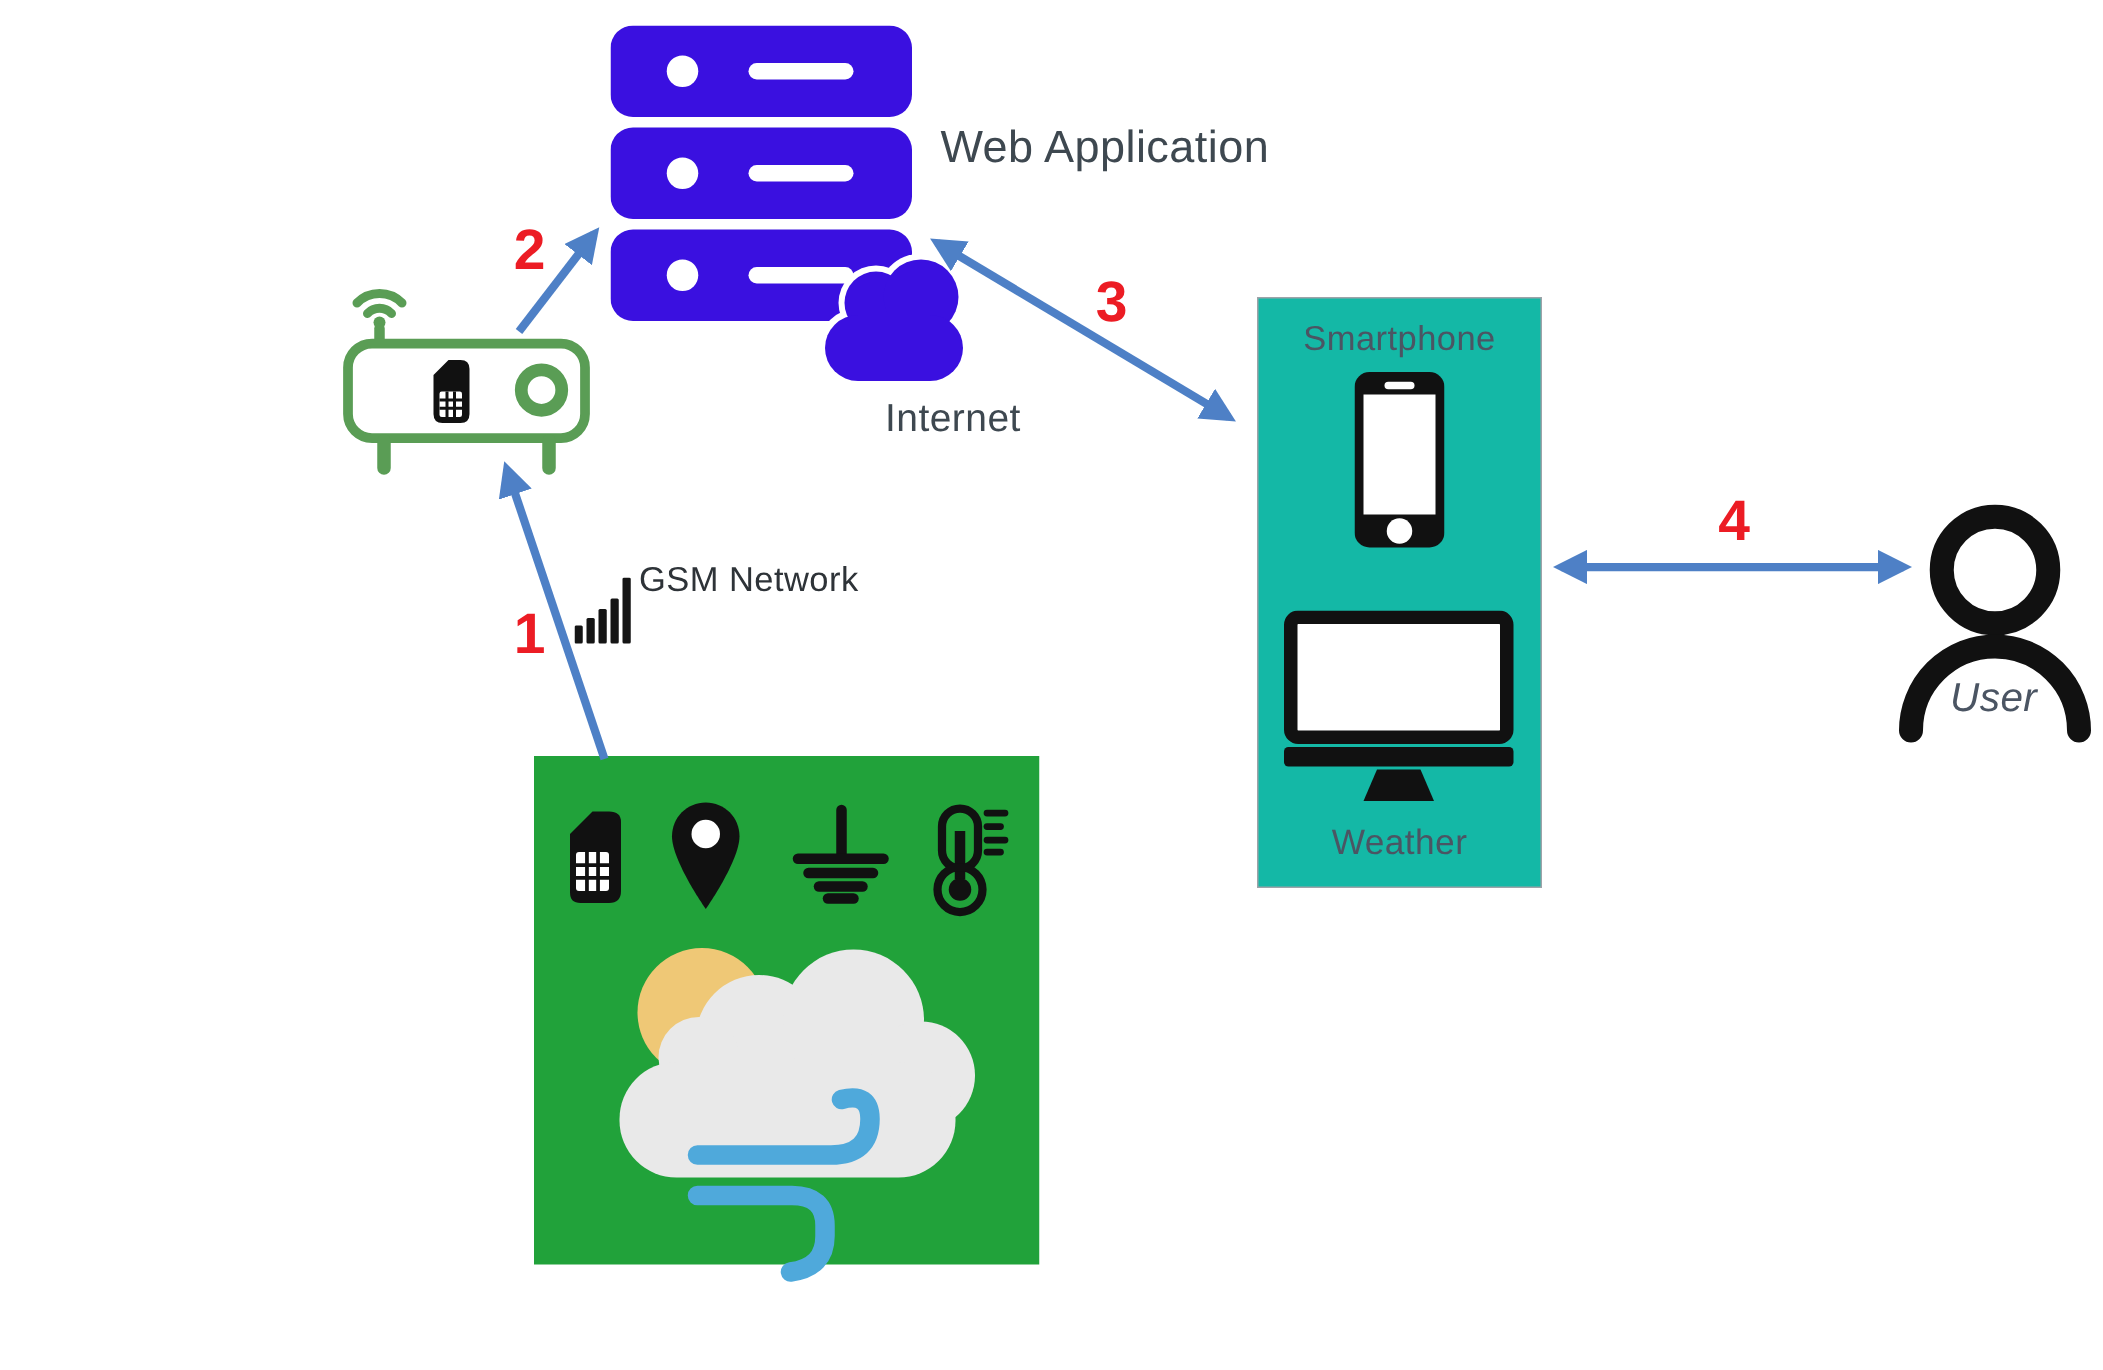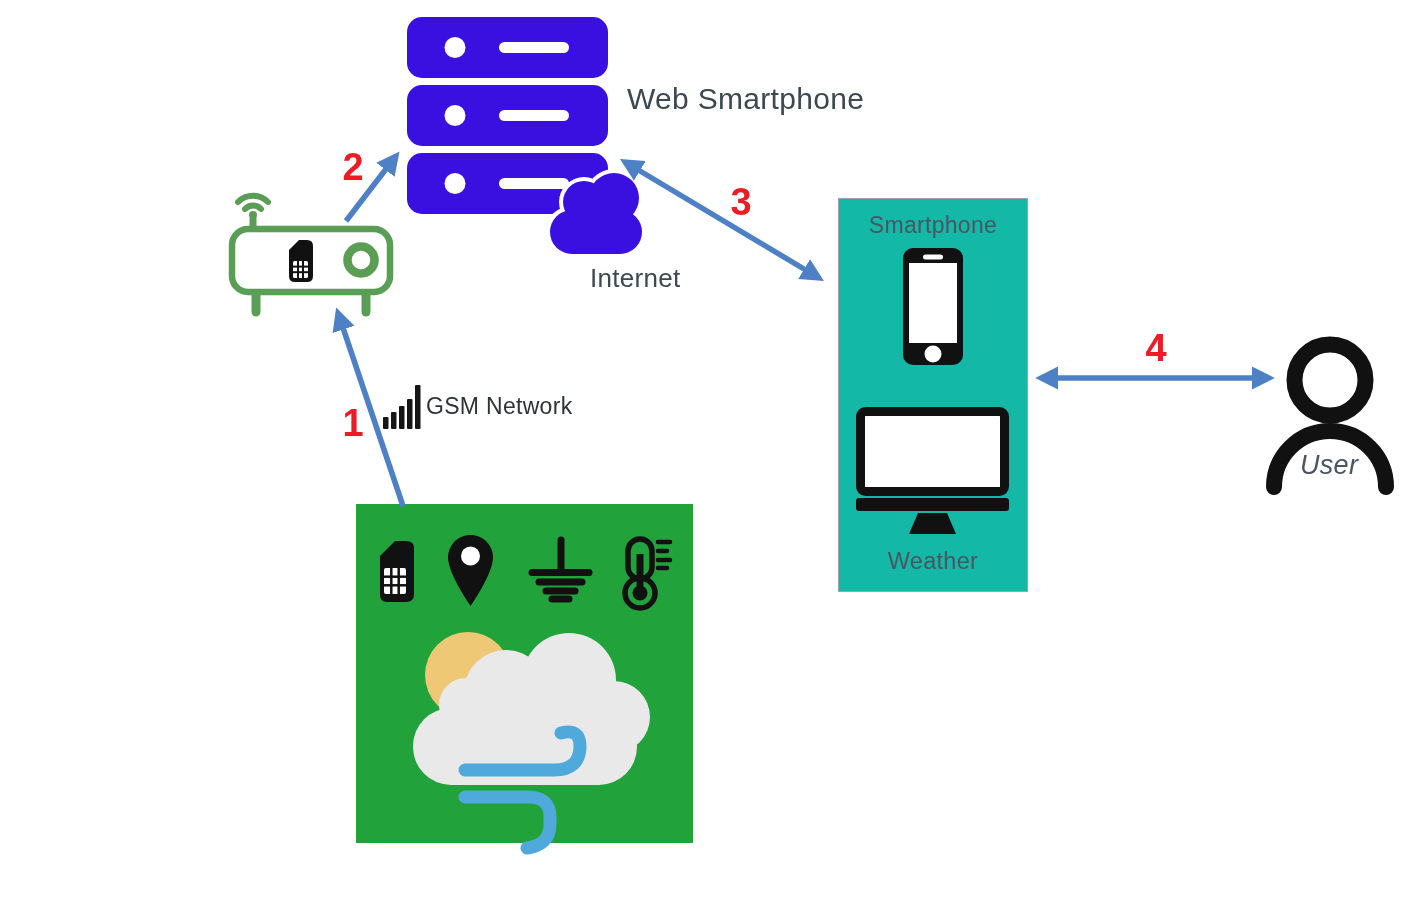--- a/index.html
+++ b/index.html
@@ -49,21 +49,21 @@
       <circle cx="68" cy="34" r="29"></circle>
       <rect x="0" y="42" width="100" height="50" rx="25"></rect>
     </g>
     <g fill="#3A10E0">
       <circle cx="38" cy="38" r="21"></circle>
       <circle cx="68" cy="34" r="25"></circle>
       <rect x="4" y="46" width="92" height="44" rx="22"></rect>
     </g>
   </svg>
 
-  <div class="label" style="left:627px;top:82px;font-size:30px;">Web Smartphone</div>
+  <div class="label" style="left:627px;top:82px;font-size:30px;">Web Application</div>
   <div class="label" style="left:590px;top:263px;font-size:26px;">Internet</div>
 
   <svg class="abs" style="left:225px;top:172px;" width="170" height="145" viewBox="0 0 170 145">
 
     <g stroke="#5A9D55" stroke-width="6" fill="none" stroke-linecap="round">
       <path d="M13,30 A21,21 0 0 1 43,30"></path>
       <path d="M20,37 A11,11 0 0 1 36,37"></path>
     </g>
     <circle cx="28" cy="43" r="4" fill="#5A9D55"></circle>
     <line x1="28" y1="47" x2="28" y2="60" stroke="#5A9D55" stroke-width="7" stroke-linecap="round"></line>
@@ -90,21 +90,21 @@
 
   <svg class="abs" style="left:383px;top:385px;" width="40" height="45" viewBox="0 0 40 45">
     <g fill="#151515">
       <rect x="0" y="32" width="5.5" height="12" rx="1"></rect>
       <rect x="8" y="27" width="5.5" height="17" rx="1"></rect>
       <rect x="16" y="21" width="5.5" height="23" rx="1"></rect>
       <rect x="24" y="14" width="5.5" height="30" rx="1"></rect>
       <rect x="32" y="0" width="5.5" height="44" rx="1"></rect>
     </g>
   </svg>
-  <div class="label" style="left:426px;top:393px;font-size:23px;color:#2E3338;font-weight:400;">GSM Network</div>
+  <div class="label" style="left:426px;top:373px;font-size:23px;color:#2E3338;font-weight:400;">GSM Network</div>
 
   <svg class="abs" style="left:356px;top:504px;" width="337" height="352" viewBox="0 0 337 352">
     <rect x="0" y="0" width="337" height="339" fill="#21A23A"></rect>
 
     <g transform="translate(21,34)">
       <path d="M3,18 L18,3 H29 Q37,3 37,10 V56 Q37,64 29,64 H10 Q3,64 3,57 Z" fill="#111111"></path>
       <rect x="7" y="30" width="22" height="26" rx="2" fill="#ffffff"></rect>
       <g stroke="#111111" stroke-width="2.5">
         <line x1="7" y1="38.7" x2="29" y2="38.7"></line>
         <line x1="7" y1="47.3" x2="29" y2="47.3"></line>

